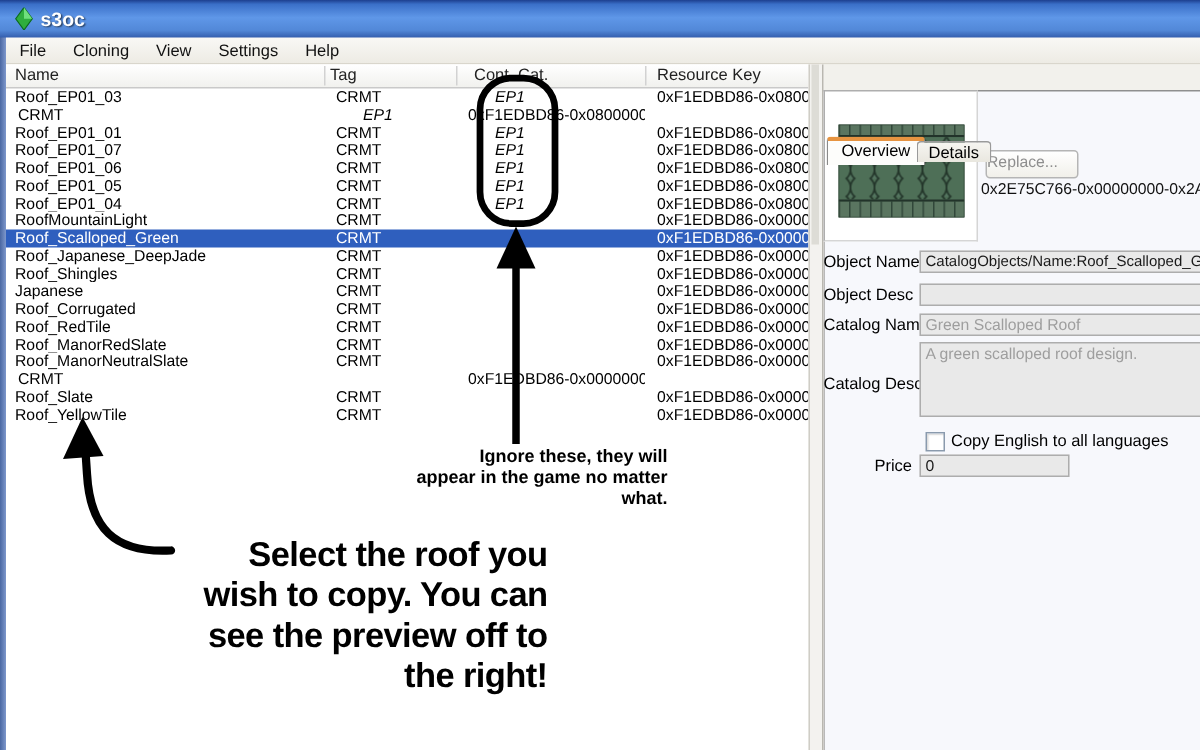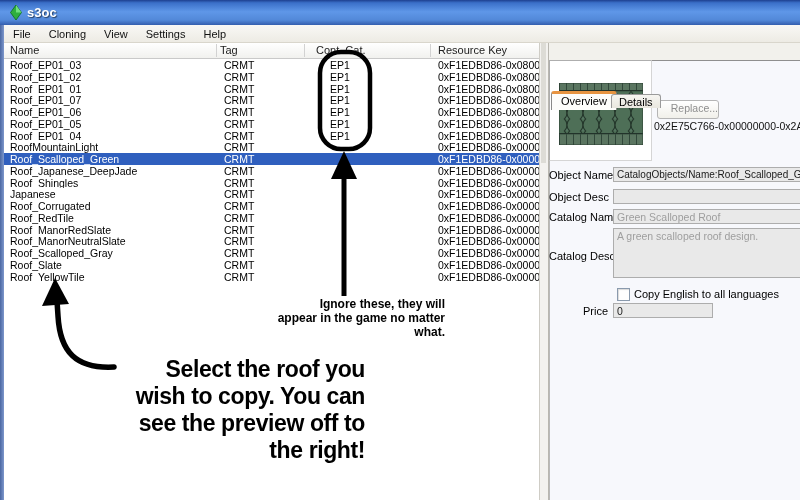--- a/index.html
+++ b/index.html
@@ -27,21 +27,21 @@
     font-size:11px; color:#222;}
   .hcell {position:absolute; top:1px; white-space:nowrap;}
   .hdiv {position:absolute; top:1px; height:13px; width:1px; background:#d2d2d2;}
 
   .rows {position:absolute; top:16px; left:0; width:100%;}
   .lrow {display:grid; grid-template-columns:212px 88px 126px auto;
     height:11.75px; line-height:12px; font-size:10.5px; white-space:nowrap; color:#000;}
   .lrow span {overflow:hidden;}
   .c-name {padding-left:6px;}
   .c-tag  {padding-left:8px;}
-  .c-cat  {padding-left:26px;}
+  .c-cat  {padding-left:26px;font-style:italic;}
   .c-key  {padding-left:8px;}
   .lrow.selected {background:var(--selection,#2F5FBE); color:#fff;}
 
   .scrollbar {position:absolute; left:539px; top:43px; width:8px; height:457px;
     background:#f3f2ef; border-left:1px solid #cfcdc6; border-right:1px solid #b9b7b0; z-index:1;}
   .scroll-thumb {position:absolute; left:1px; top:0; width:5px; height:120px; background:#dddcd6;}
 
   
   .right-panel {position:absolute; left:549px; top:43px; width:251px; height:457px;
     background:#f2f1ec;}
@@ -54,21 +54,21 @@
   .tab-inactive {left:62px; top:3px; height:12px; padding:1px 7px 0;
     background:linear-gradient(#f6f5f1,#e9e7df); border:1px solid #9a9a9a; border-bottom:none;
     border-radius:3px 3px 0 0;}
 
   .preview-box {position:absolute; left:0; top:17px; width:101px; height:99px;
     background:#fff; border:1px solid #aeaeae; border-right-color:#d5d5d5; border-bottom-color:#d5d5d5; z-index:1;}
   .roof-img {position:absolute; left:9px; top:22px;}
 
   .replace-btn {position:absolute; left:108px; top:57px; width:60px; height:17px;
     background:linear-gradient(#ffffff,#f1f0ea); border:1px solid #b5b5b5; border-radius:3px;
-    font-size:10.5px; color:#8e8e8e; text-align:right; line-height:15px;}
+    font-size:10.5px; color:#8e8e8e; text-align:left; line-height:15px;}
   .res-key {position:absolute; left:105px; top:77px; width:146px; overflow:hidden;
     white-space:nowrap; font-size:10.5px; color:#111;}
 
   .flabel {position:absolute; width:59px; text-align:right; font-size:11px; color:#000; white-space:nowrap;}
   .ffield {position:absolute; left:64px; width:182px; height:12px;
     background:#e9e9e9; border:1px solid #adadad; font-size:10.5px; color:#1a1a1a;
     padding:1px 3px 0; overflow:hidden; white-space:nowrap;}
   .ffield.disabled {color:#9e9e9e;}
   .ffield.multiline {height:47px; white-space:normal; line-height:12px;}
   .checkbox {position:absolute; left:68px; top:245px; width:11px; height:11px; background:#fff;
@@ -127,21 +127,20 @@
     </div>
     <div class="rows">
 
     <div class="lrow">
           <span class="c-name">Roof_EP01_03</span>
           <span class="c-tag">CRMT</span>
           <span class="c-cat">EP1</span>
           <span class="c-key">0xF1EDBD86-0x0800000</span>
         </div>
         <div class="lrow">
-          <span class="c-name">Roof_EP01_02</span>
           <span class="c-tag">CRMT</span>
           <span class="c-cat">EP1</span>
           <span class="c-key">0xF1EDBD86-0x0800000</span>
         </div>
         <div class="lrow">
           <span class="c-name">Roof_EP01_01</span>
           <span class="c-tag">CRMT</span>
           <span class="c-cat">EP1</span>
           <span class="c-key">0xF1EDBD86-0x0800000</span>
         </div>
@@ -217,21 +216,20 @@
           <span class="c-cat"></span>
           <span class="c-key">0xF1EDBD86-0x0000000</span>
         </div>
         <div class="lrow">
           <span class="c-name">Roof_ManorNeutralSlate</span>
           <span class="c-tag">CRMT</span>
           <span class="c-cat"></span>
           <span class="c-key">0xF1EDBD86-0x0000000</span>
         </div>
         <div class="lrow">
-          <span class="c-name">Roof_Scalloped_Gray</span>
           <span class="c-tag">CRMT</span>
           <span class="c-cat"></span>
           <span class="c-key">0xF1EDBD86-0x0000000</span>
         </div>
         <div class="lrow">
           <span class="c-name">Roof_Slate</span>
           <span class="c-tag">CRMT</span>
           <span class="c-cat"></span>
           <span class="c-key">0xF1EDBD86-0x0000000</span>
         </div>

